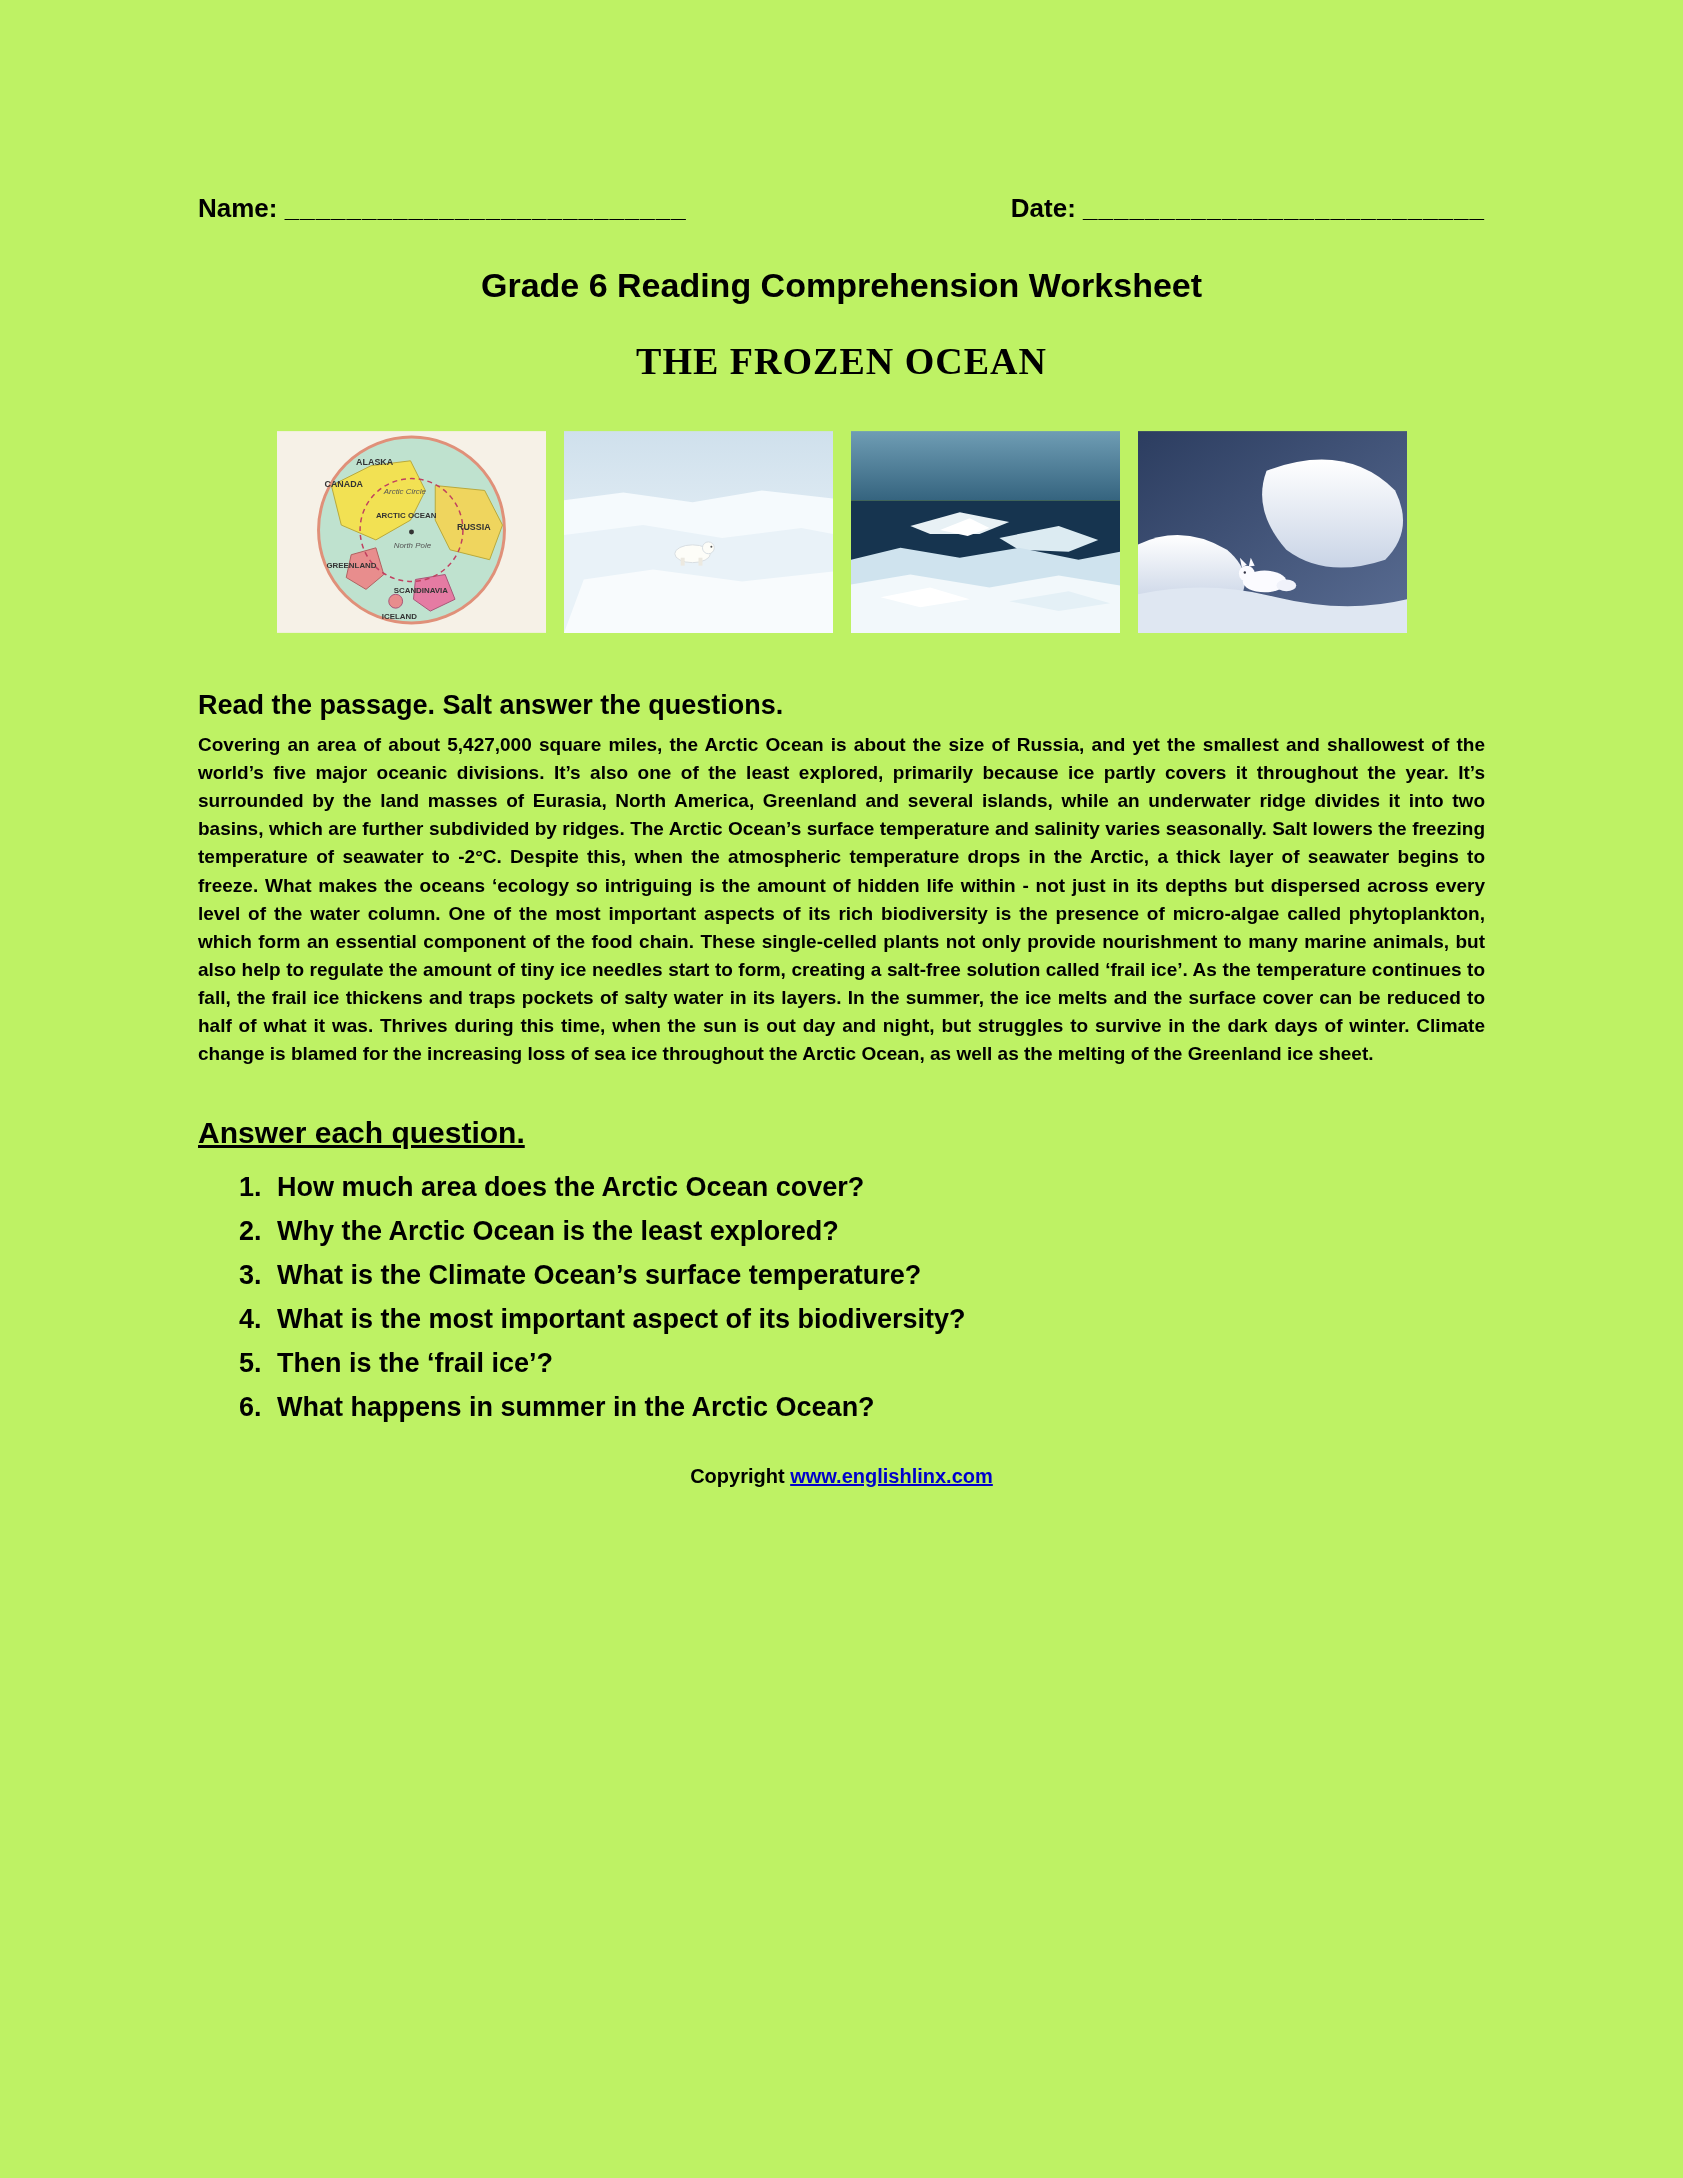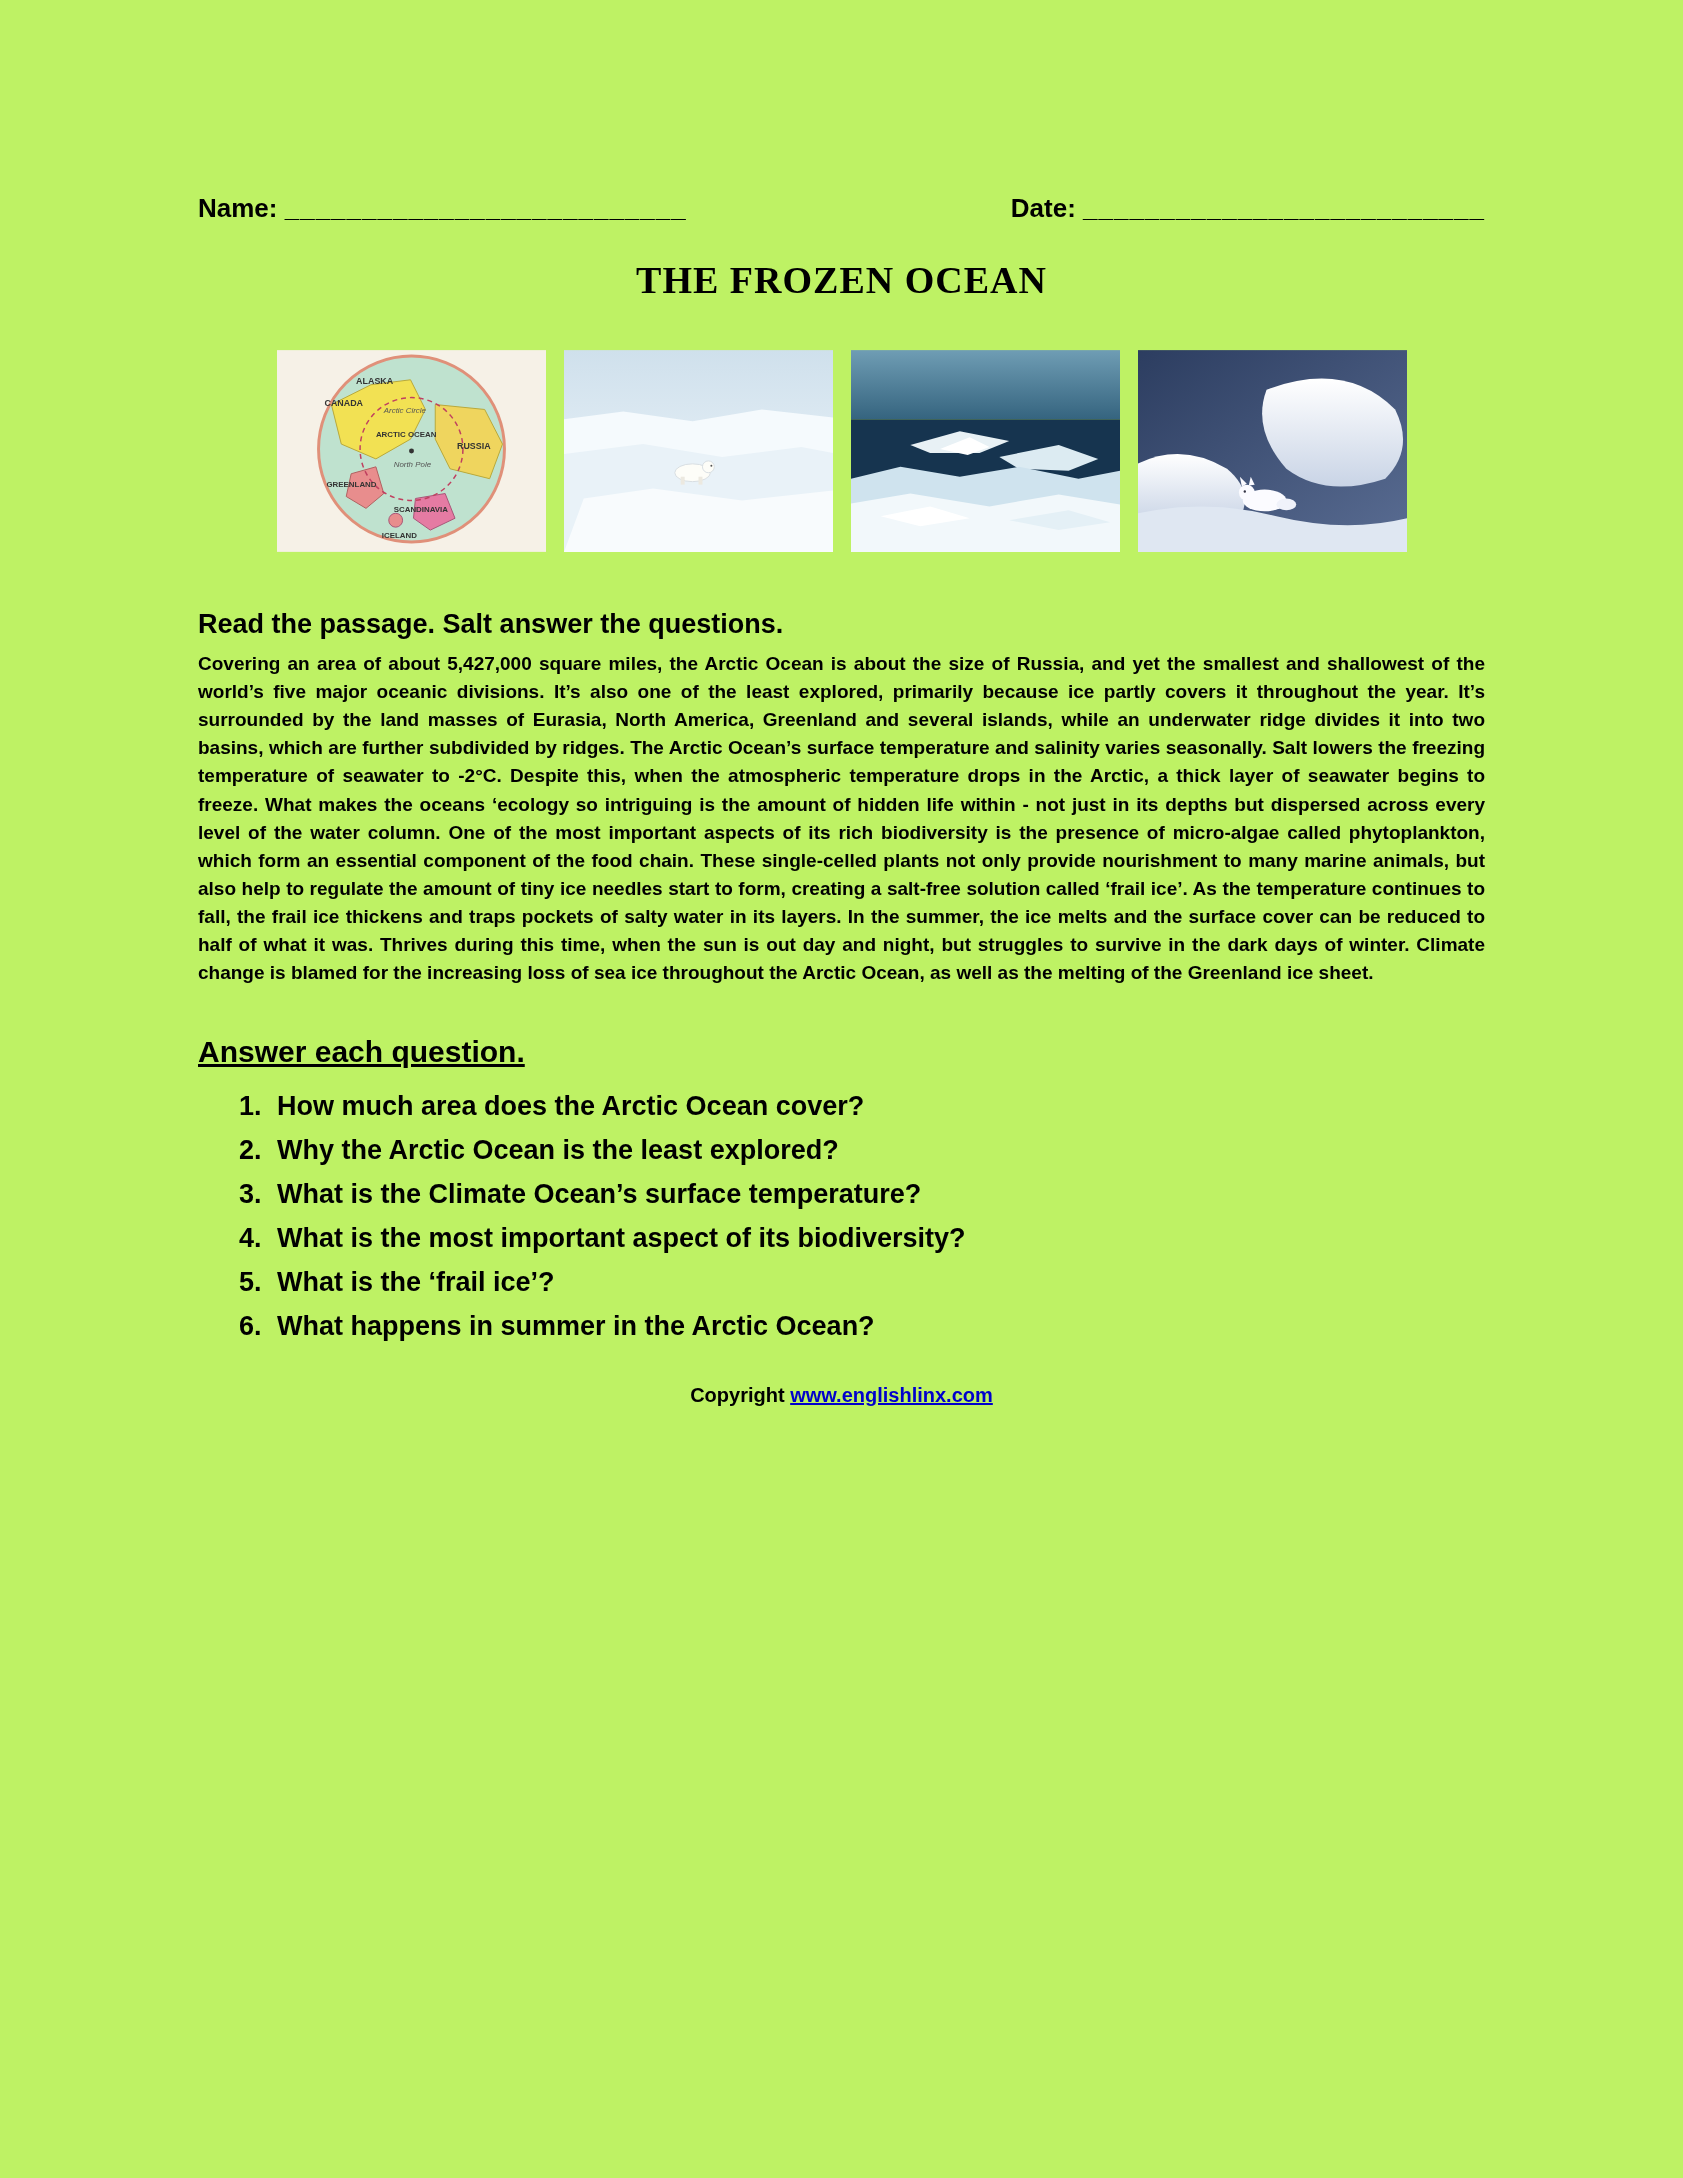--- a/index.html
+++ b/index.html
@@ -99,20 +99,21 @@
     <div class="field-group">
       <span>Name:</span>
       <span class="blank">__________________________</span>
     </div>
     <div class="field-group">
       <span>Date:</span>
       <span class="blank">__________________________</span>
     </div>
   </div>
 
+  <h1 class="worksheet-title">Grade 6 Reading Comprehension Worksheet</h1>
   <h2 class="passage-title">THE FROZEN OCEAN</h2>
 
   <div class="image-strip">
 
     <figure>
       <svg viewBox="0 0 272 204" xmlns="http://www.w3.org/2000/svg">
         <rect width="272" height="204" fill="#f6f1e7"></rect>
         <circle cx="136" cy="100" r="94" fill="#bfe2cf" stroke="#e09079" stroke-width="3"></circle>
 
         <path d="M55,55 L95,35 L135,30 L150,60 L135,90 L100,110 L65,95 Z" fill="#f2e153" stroke="#b8a83a" stroke-width="1"></path>
@@ -213,21 +214,21 @@
 
   <p class="instruction">Read the passage. Salt answer the questions.</p>
   <p class="passage">Covering an area of about 5,427,000 square miles, the Arctic Ocean is about the size of Russia, and yet the smallest and shallowest of the world’s five major oceanic divisions. It’s also one of the least explored, primarily because ice partly covers it throughout the year. It’s surrounded by the land masses of Eurasia, North America, Greenland and several islands, while an underwater ridge divides it into two basins, which are further subdivided by ridges. The Arctic Ocean’s surface temperature and salinity varies seasonally. Salt lowers the freezing temperature of seawater to -2°C. Despite this, when the atmospheric temperature drops in the Arctic, a thick layer of seawater begins to freeze. What makes the oceans ‘ecology so intriguing is the amount of hidden life within - not just in its depths but dispersed across every level of the water column. One of the most important aspects of its rich biodiversity is the presence of micro-algae called phytoplankton, which form an essential component of the food chain. These single-celled plants not only provide nourishment to many marine animals, but also help to regulate the amount of tiny ice needles start to form, creating a salt-free solution called ‘frail ice’. As the temperature continues to fall, the frail ice thickens and traps pockets of salty water in its layers. In the summer, the ice melts and the surface cover can be reduced to half of what it was. Thrives during this time, when the sun is out day and night, but struggles to survive in the dark days of winter. Climate change is blamed for the increasing loss of sea ice throughout the Arctic Ocean, as well as the melting of the Greenland ice sheet.</p>
 
   <p class="answer-heading"><span>Answer each question.</span></p>
   <ol class="question-list">
     <li>How much area does the Arctic Ocean cover?</li>
     <li>Why the Arctic Ocean is the least explored?</li>
     <li>What is the Climate Ocean’s surface temperature?</li>
     <li>What is the most important aspect of its biodiversity?</li>
-    <li>What is the ‘frail ice’?</li>
+    <li>Then is the ‘frail ice’?</li>
     <li>What happens in summer in the Arctic Ocean?</li>
   </ol>
 
   <div class="footer">
     <span>Copyright</span>
     <a href="#">www.englishlinx.com</a>
   </div>
 
 </div>
 

